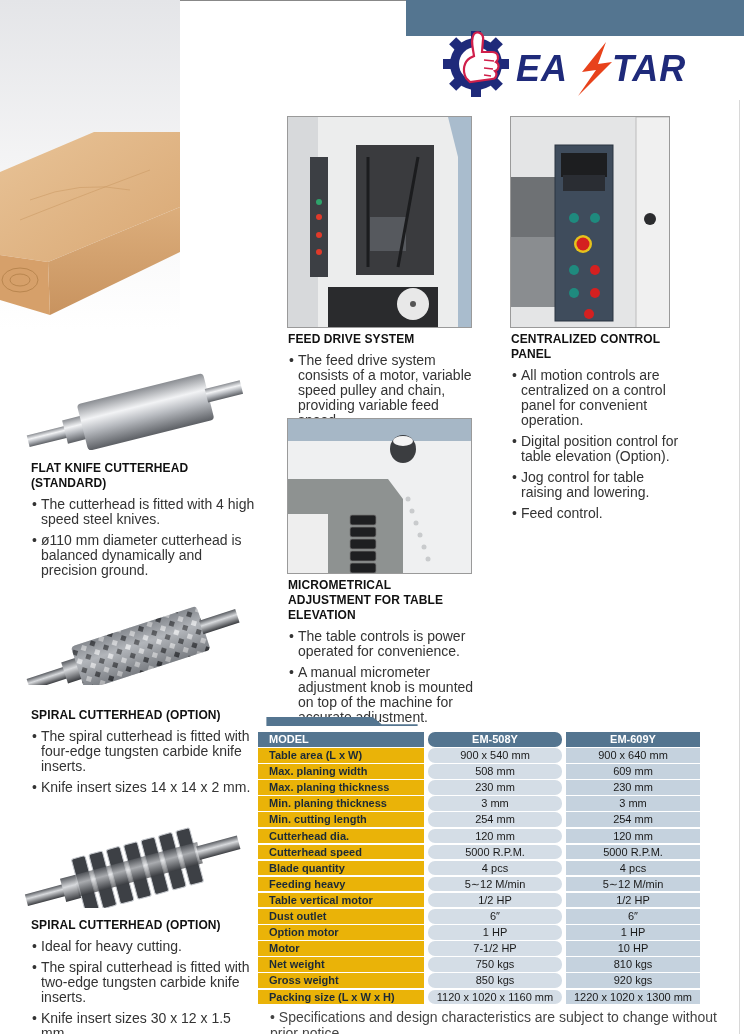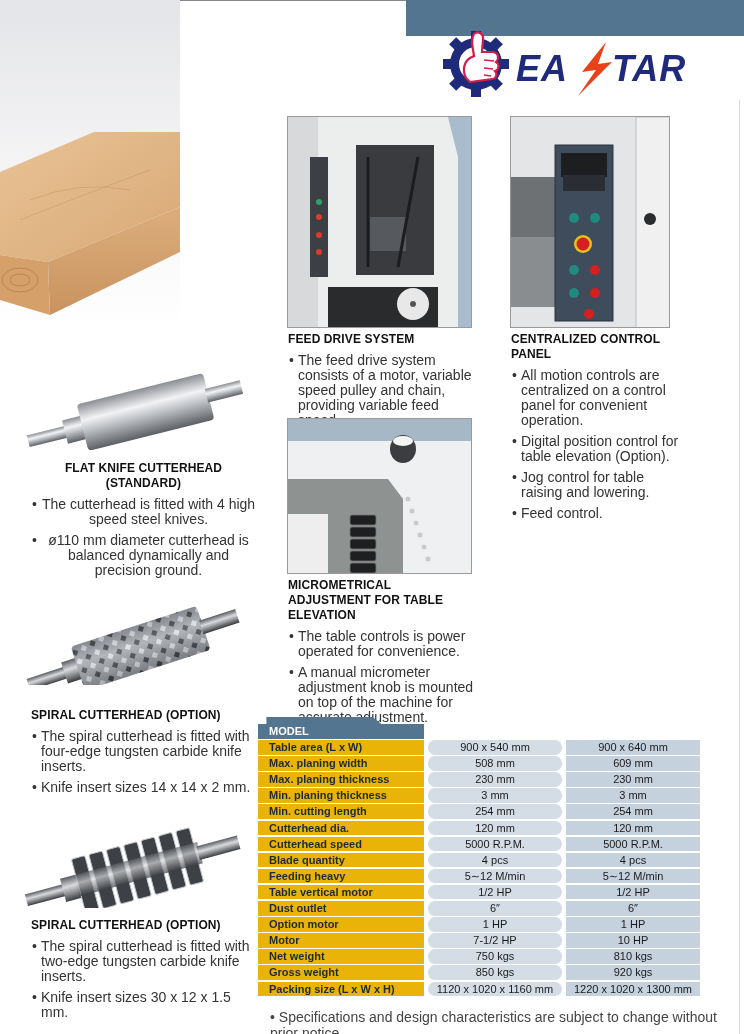--- a/index.html
+++ b/index.html
@@ -30,36 +30,36 @@
   .cutter1 { left: 20px; top: 355px; width: 225px; height: 95px; }
   .cutter2 { left: 15px; top: 590px; width: 230px; height: 95px; }
   .cutter3 { left: 15px; top: 808px; width: 230px; height: 100px; }
 
   
   .h { font-weight: bold; font-size: 12px; line-height: 15px; color: #111; letter-spacing: 0.1px; }
   .ul { list-style: none; font-size: 14px; line-height: 15px; color: #333; }
   .ul li { position: relative; padding-left: 10px; margin-top: 6px; }
   .ul li::before { content: "•"; position: absolute; left: 1px; top: 0; }
 
-  .sec-flat { left: 31px; top: 461px; width: 225px; text-align: center; }
+  .sec-flat { left: 31px; top: 461px; width: 225px; }
   .sec-spiral1 { left: 31px; top: 708px; width: 225px; }
   .sec-spiral2 { left: 31px; top: 918px; width: 225px; }
   .sec-feed { left: 288px; top: 332px; width: 190px; }
   .sec-panel { left: 511px; top: 332px; width: 175px; }
   .sec-micro { left: 288px; top: 578px; width: 190px; }
 
   
   .spec { left: 258px; top: 717px; width: 442px; }
   .spec-tab { position: absolute; left: 0; top: 0; width: 168px; height: 9px; }
   .spec-row { display: flex; height: 16.1px; margin-bottom: 0; }
   .spec-row .c { font-size: 11px; line-height: 14.5px; height: 14.5px; margin-bottom: 1.6px; white-space: nowrap; }
   .c0 { width: 166px; margin-right: 4px; padding-left: 11px; background: #eab308; color: #1c2a36; font-weight: bold; }
   .c1 { width: 134px; margin-right: 4px; text-align: center; background: #d4dde6; color: #1a1a1a; border-radius: 7px; }
   .c2 { width: 134px; text-align: center; background: #c5d2de; color: #1a1a1a; }
-  .spec-head { margin-top: 7px; flex-direction: column; }
+  .spec-head { margin-top: 15px; }
   .spec-head .c { background: #547590 !important; color: #ffffff; font-weight: bold; font-size: 11px; }
   .spec-head .c0 { padding-left: 11px; }
 
   .footnote { left: 270px; top: 1009px; width: 470px; font-size: 14px; color: #444; }
 </style>
 </head>
 <body>
 
 <div class="abs top-line"></div>
 <div class="abs right-line"></div>
@@ -194,20 +194,21 @@
       </g>
       <rect x="56" y="52" width="128" height="22" fill="url(#steel2)" opacity="0.7"></rect>
       <rect x="182" y="56" width="42" height="14" fill="url(#steel2)"></rect>
     </g>
   </svg>
 </div>
 
 <div class="abs sec-spiral2">
   <div class="h">SPIRAL CUTTERHEAD (OPTION)</div>
   <ul class="ul">
+    <li>Ideal for heavy cutting.</li>
     <li>The spiral cutterhead is fitted with two-edge tungsten carbide knife inserts.</li>
     <li>Knife insert sizes 30 x 12 x 1.5 mm.</li>
   </ul>
 </div>
 
 <div class="abs photo photo-feed">
   <svg width="185" height="212" viewBox="0 0 185 212">
     <rect width="185" height="212" fill="#a9bccd"></rect>
     <polygon points="0,0 160,0 170,40 170,212 0,212" fill="#eceded"></polygon>
     <rect x="0" y="0" width="30" height="212" fill="#d7d9db"></rect>

